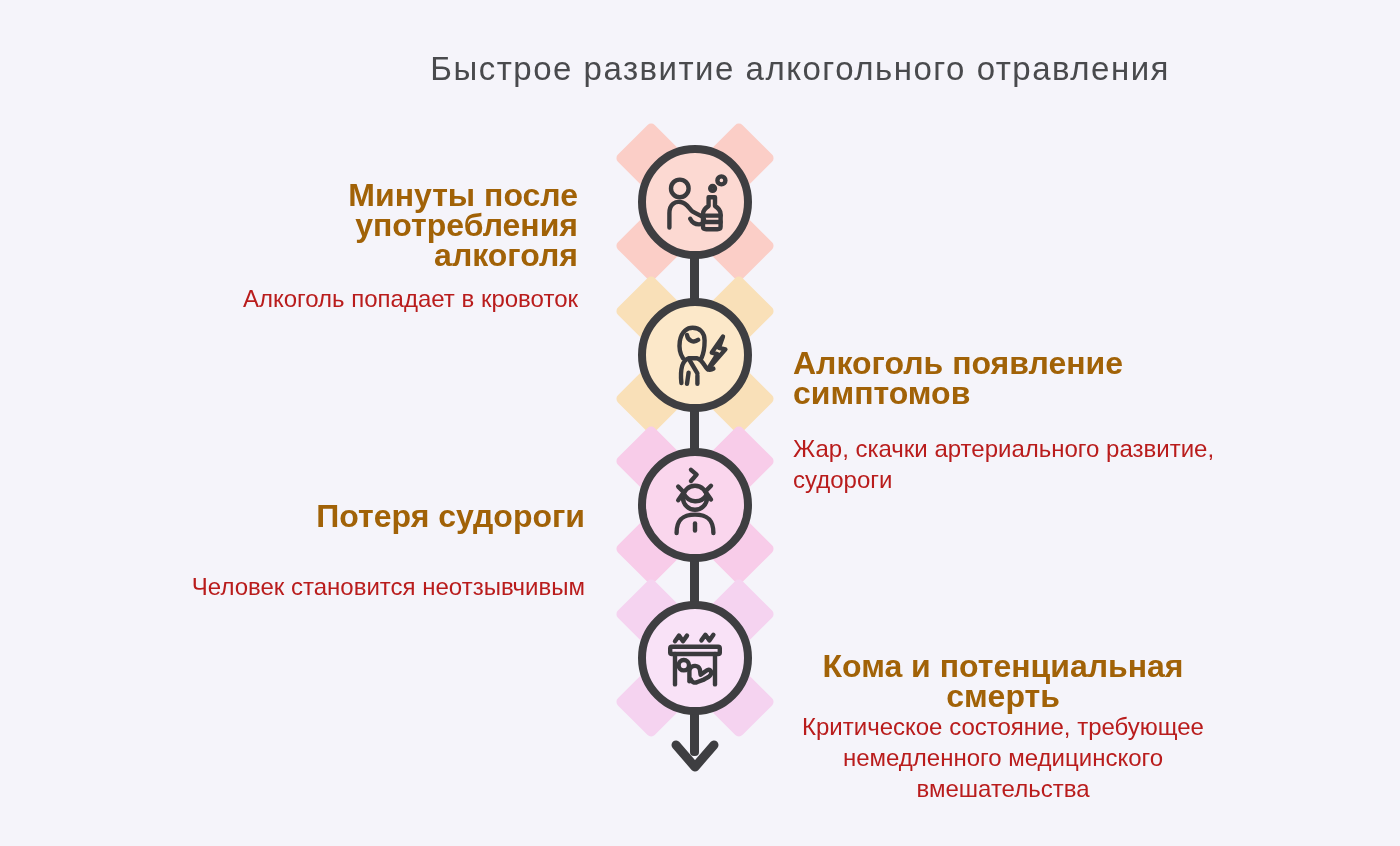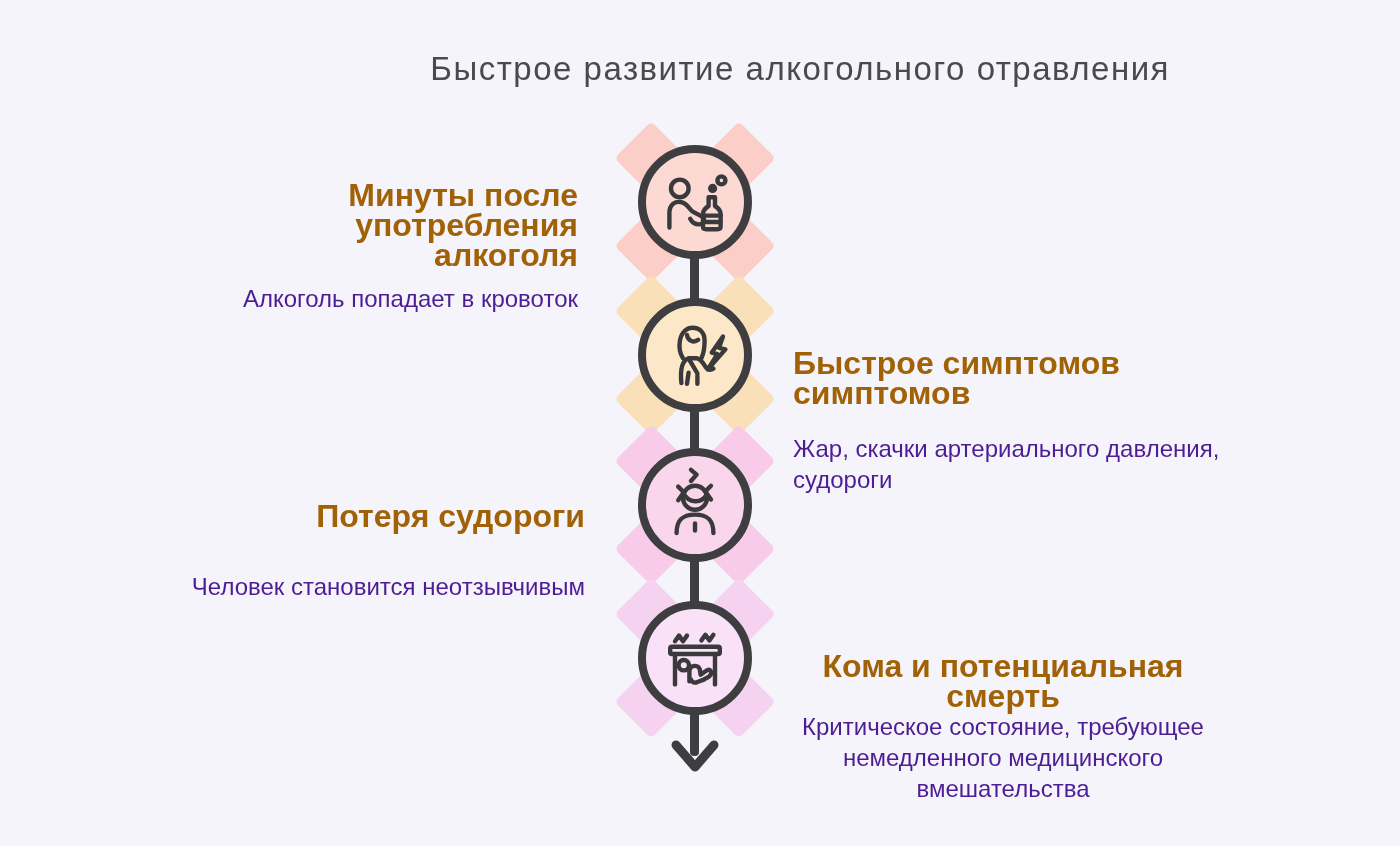--- a/index.html
+++ b/index.html
@@ -57,21 +57,21 @@
   .pos3{left:638px;top:448px;}
   .pos4{left:638px;top:601px;}
   
   .stage-text{position:absolute;z-index:2;}
   .stage-heading{
     font-size:32px;font-weight:bold;line-height:30px;
     color:#a16207;
   }
   .stage-desc{
     font-size:24px;line-height:31px;
-    color:#4c1d95;
+    color:#b91c1c;
   }
   .t1{left:205px;top:180px;width:373px;text-align:right;}
   .t1 .stage-desc{margin-top:13px;}
   .t2{left:793px;top:348px;width:452px;text-align:left;}
   .t2 .stage-desc{margin-top:25px;}
   .t3{left:175px;top:501px;width:410px;text-align:right;}
   .t3 .stage-desc{margin-top:40px;}
   .t4{left:793px;top:651px;width:420px;text-align:center;}
   .t4 .stage-desc{}
   .icon-stroke{fill:none;stroke:#3a3a3d;stroke-width:5.5;stroke-linecap:round;stroke-linejoin:round;}
@@ -121,22 +121,22 @@
         <path d="M40,25 C41,33 49,35 54,31"></path>
         <path d="M33,85 C31,66 34,57 42,54 L52,54 C59,56 61,62 64,66 C66,69 70,69 73,67"></path>
         <line x1="43" y1="56" x2="53" y2="73"></line>
         <line x1="42" y1="72" x2="40" y2="86"></line>
         <line x1="53" y1="76" x2="53" y2="86"></line>
         <path d="M85,27 L71,47 L78,49 L66,68 L88,43 L80,41 Z"></path>
       </g>
     </svg>
   </div>
   <div class="stage-text t2">
-    <div class="stage-heading">Быстрое симптомов симптомов</div>
-    <div class="stage-desc">Жар, скачки артериального давления, судороги</div>
+    <div class="stage-heading">Алкоголь появление симптомов</div>
+    <div class="stage-desc">Жар, скачки артериального развитие, судороги</div>
   </div>
 
   <div class="blob pos3">
     <div class="bar b1" style="background: rgb(248, 204, 233);"></div>
     <div class="bar b2" style="background: rgb(248, 204, 233);"></div>
   </div>
   <div class="node pos3" style="background: rgb(250, 214, 237);">
     <svg width="80" height="80" viewBox="0 0 100 100">
       <g class="icon-stroke">
         <circle cx="50" cy="41" r="15"></circle>

